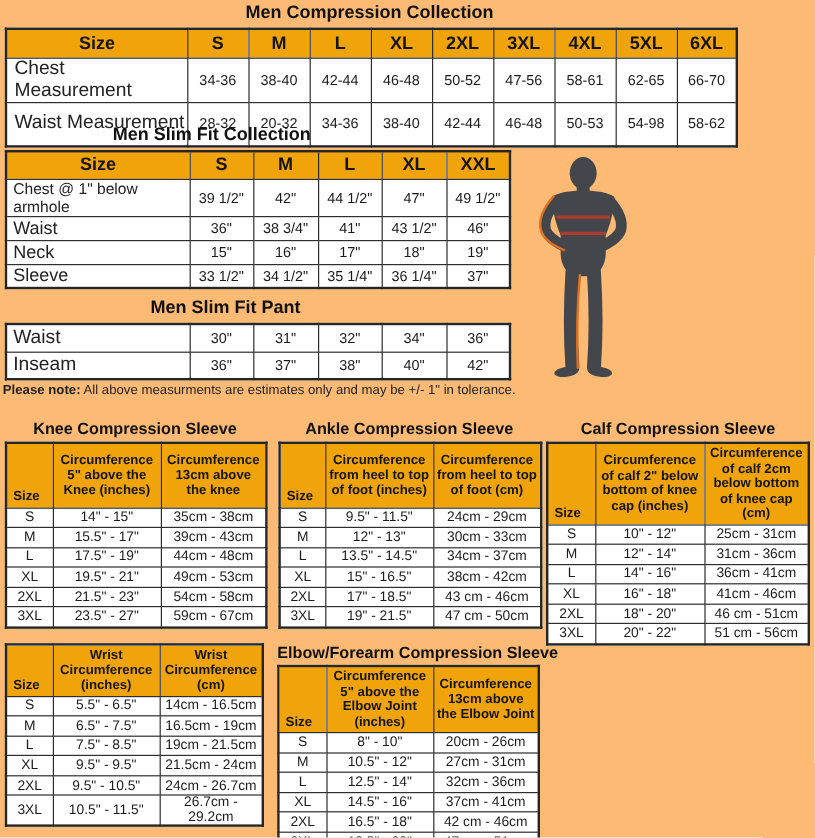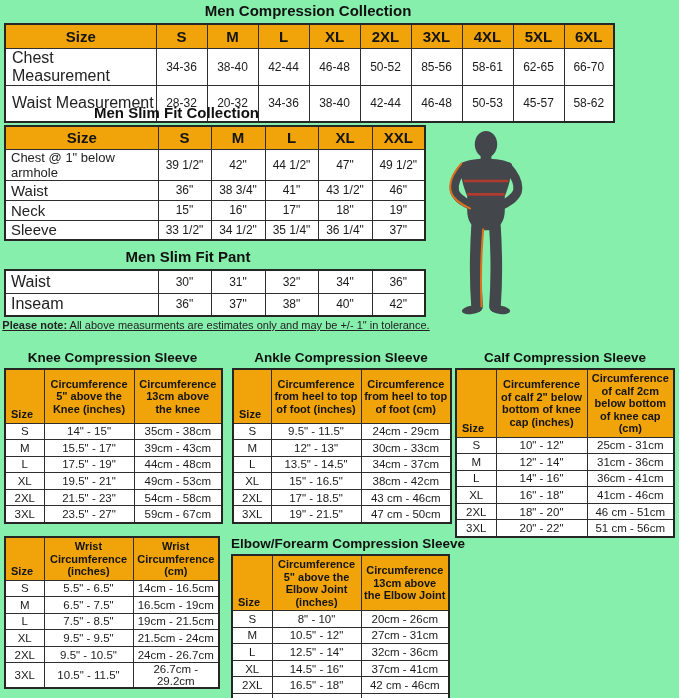--- a/index.html
+++ b/index.html
@@ -1,18 +1,18 @@
 <!DOCTYPE html>
 <html style="--gold: #F0A40A;"><head>
 <meta charset="utf-8">
 <style>
   * { margin:0; padding:0; box-sizing:border-box; }
   html,body { width:679px; height:698px; background:#fff; overflow:hidden;
     font-family:"Liberation Sans", sans-serif; color:#1b1b1b; }
-  .page { position:relative; width:679px; height:698px; background:#86efac; }
+  .page { position:relative; width:679px; height:698px; background:#fdba74; }
 
   .sec { position:absolute; }
   .title { font-weight:bold; text-align:center; color:#111; white-space:nowrap; }
 
   table { border-collapse:collapse; table-layout:fixed; width:100%;
     border:2px solid #262626; background:#fff; }
   th,td { border:1px solid #2e2e2e; text-align:center; overflow:hidden; padding:0 1px; }
   th { background:var(--gold,#F0A40A); font-weight:bold; color:#141414;margin-top:36px; }
 
   
@@ -31,21 +31,21 @@
   #t2 tbody tr:first-child td:first-child { font-size:13px; }
 
   
   #sec3 { left:4px; top:248px; width:368px; }
   #sec3 .title { font-size:15px; margin-bottom:4px; }
   #t3 td { height:23px; font-size:12px; }
   #t3 td:first-child { text-align:left; font-size:16px; padding-left:5px; color:#222; }
 
   
   .note { position:absolute; left:0; top:319px; width:432px; text-align:center;
-    font-size:11px; line-height:13px; color:#222;text-decoration:underline; }
+    font-size:11px; line-height:13px; color:#222; }
   .note .b { font-weight:bold; }
 
   
   .sm .title { font-size:13.5px; margin-bottom:3px; }
   .sm th { font-size:11px; line-height:12.5px; padding:2px 2px; }
   .sm th:first-child { vertical-align:bottom; text-align:left; padding-left:5px; }
   .sm td { font-size:11.5px; height:16.6px; }
   .r1 th { height:54px; }
   .r2 th { height:40px; }
 
@@ -94,35 +94,35 @@
           </tr>
         </thead>
         <tbody>
           <tr>
             <td>Chest Measurement</td>
             <td>34-36</td>
             <td>38-40</td>
             <td>42-44</td>
             <td>46-48</td>
             <td>50-52</td>
-            <td>85-56</td>
+            <td>47-56</td>
             <td>58-61</td>
             <td>62-65</td>
             <td>66-70</td>
           </tr>
           <tr>
             <td>Waist Measurement</td>
             <td>28-32</td>
             <td>20-32</td>
             <td>34-36</td>
             <td>38-40</td>
             <td>42-44</td>
             <td>46-48</td>
             <td>50-53</td>
-            <td>45-57</td>
+            <td>54-98</td>
             <td>58-62</td>
           </tr>
         </tbody>
       </table>
   </div>
 
   <div class="sec" id="sec2">
     <div class="title">Men Slim Fit Collection</div>
     <table id="t2">
         <colgroup>

